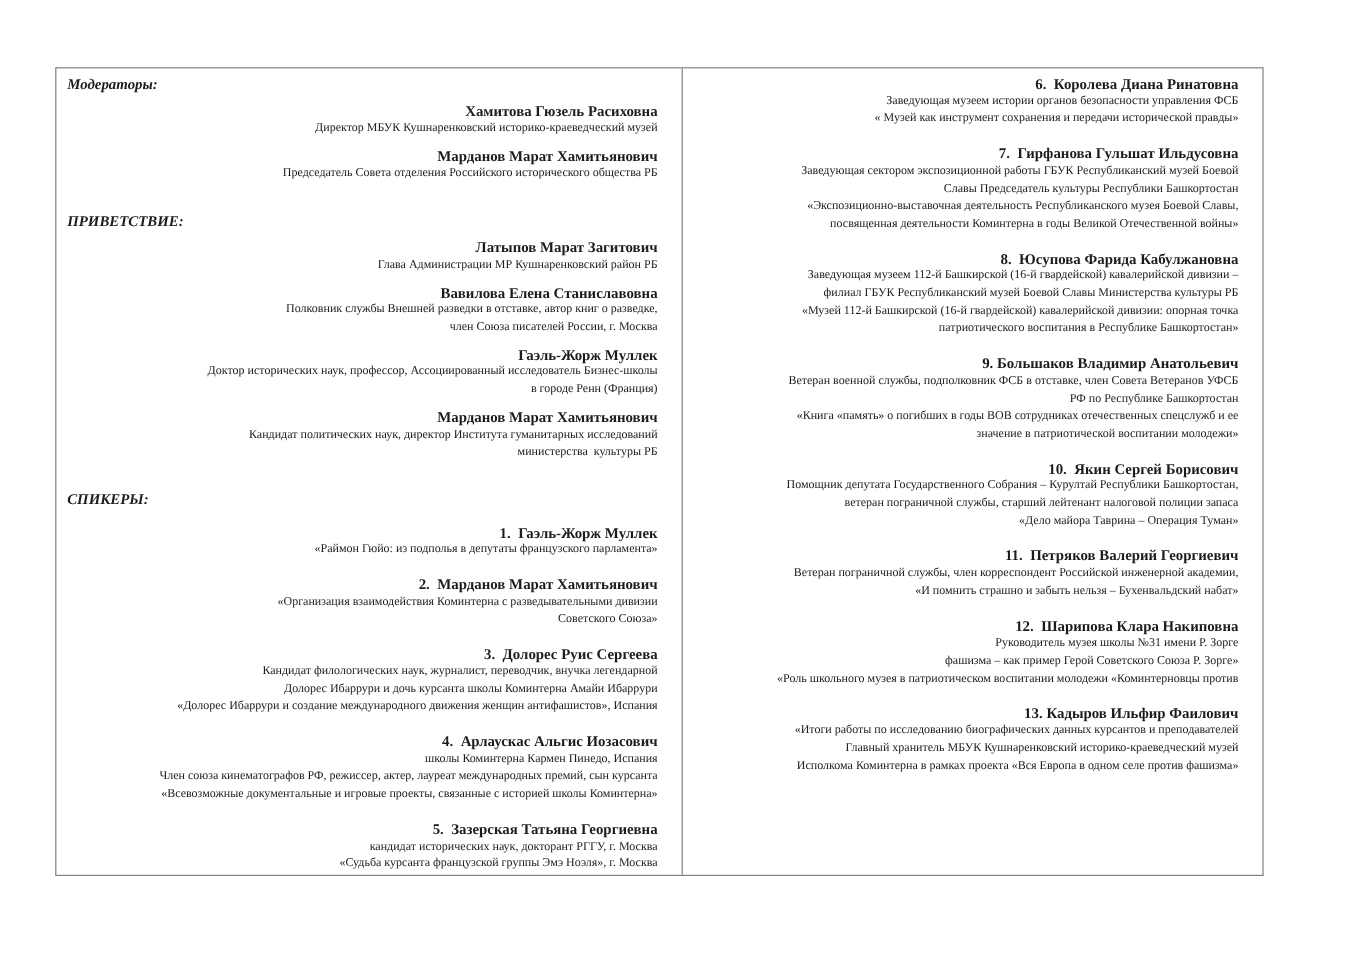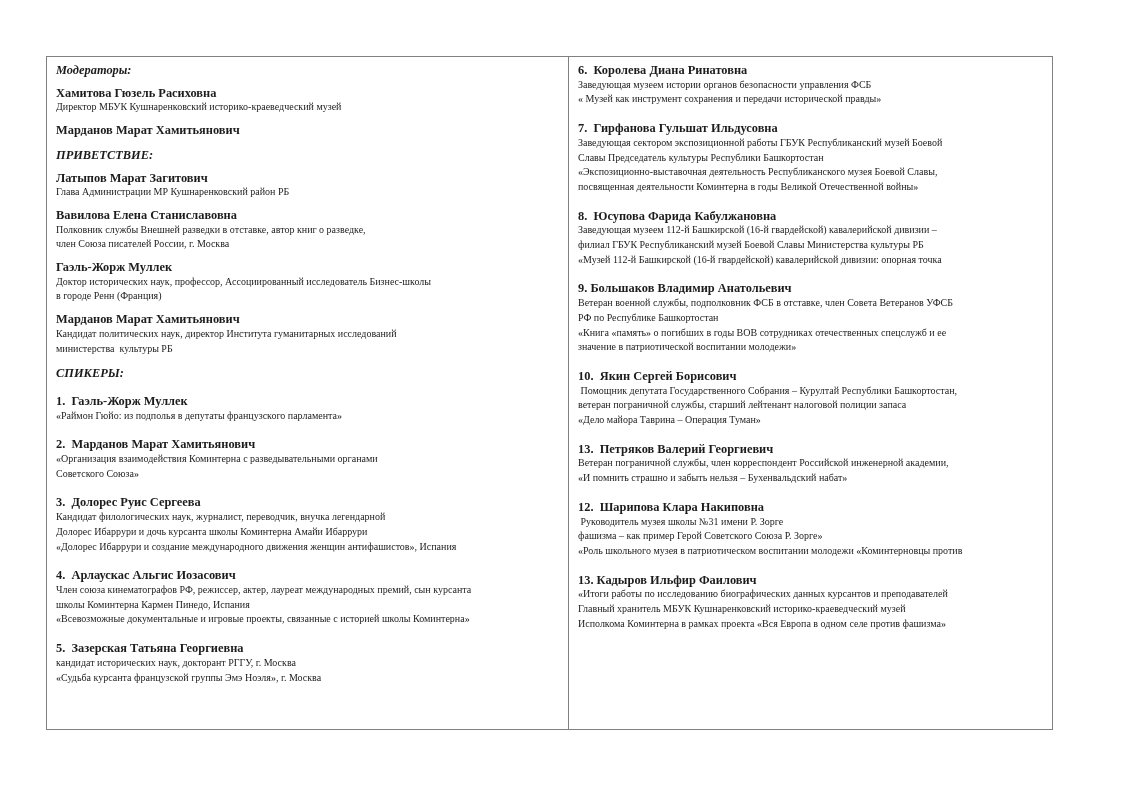--- a/index.html
+++ b/index.html
@@ -34,31 +34,31 @@
     padding: 6px 20px 0 9px;
     overflow: hidden;
   }
   #left-cell {
     width: 522px;
     border-right: 1px solid #808080;
   }
   #right-cell {
     flex: 1;
   }
-  .section + .section { margin-top: 10px; }
+  .section + .section { margin-top: 24px; }
   .section-heading {
     font-weight: bold;
     font-style: italic;
     font-size: 12.4px;
     line-height: 14.7px;
     margin: 0 0 8px 0;
     white-space: pre-wrap;
   }
   .speakers .section-heading { margin-bottom: 13px; }
-  .entry { margin: 0 0 8px 0; }
+  .entry { margin: 0 0 8px 0; text-align: right; }
   .speakers .entry { margin-bottom: 14px; }
   .entry:last-child { margin-bottom: 0; }
   .entry-name {
     font-weight: bold;
     font-size: 12.4px;
     line-height: 14.7px;
     white-space: pre-wrap;
   }
   .entry-line {
     font-size: 10px;
@@ -73,20 +73,21 @@
   <div id="program-table">
     <div id="left-cell" class="cell">
         <div class="section">
           <p class="section-heading">Модераторы:</p>
           <div class="entry">
             <div class="entry-name">Хамитова Гюзель Расиховна</div>
             <div class="entry-line">Директор МБУК Кушнаренковский историко-краеведческий музей</div>
           </div>
           <div class="entry">
             <div class="entry-name">Марданов Марат Хамитьянович</div>
+            <div class="entry-line">Председатель Совета отделения Российского исторического общества РБ</div>
           </div>
         </div>
         <div class="section">
           <p class="section-heading">ПРИВЕТСТВИЕ:</p>
           <div class="entry">
             <div class="entry-name">Латыпов Марат Загитович</div>
             <div class="entry-line">Глава Администрации МР Кушнаренковский район РБ</div>
           </div>
           <div class="entry">
             <div class="entry-name">Вавилова Елена Станиславовна</div>
@@ -105,33 +106,33 @@
           </div>
         </div>
         <div class="section speakers">
           <p class="section-heading">СПИКЕРЫ:</p>
           <div class="entry">
             <div class="entry-name">1.  Гаэль-Жорж Муллек</div>
             <div class="entry-line">«Раймон Гюйо: из подполья в депутаты французского парламента»</div>
           </div>
           <div class="entry">
             <div class="entry-name">2.  Марданов Марат Хамитьянович</div>
-            <div class="entry-line">«Организация взаимодействия Коминтерна с разведывательными органами</div>
+            <div class="entry-line">«Организация взаимодействия Коминтерна с разведывательными дивизии</div>
             <div class="entry-line">Советского Союза»</div>
           </div>
           <div class="entry">
             <div class="entry-name">3.  Долорес Руис Сергеева</div>
             <div class="entry-line">Кандидат филологических наук, журналист, переводчик, внучка легендарной</div>
             <div class="entry-line">Долорес Ибаррури и дочь курсанта школы Коминтерна Амайи Ибаррури</div>
             <div class="entry-line">«Долорес Ибаррури и создание международного движения женщин антифашистов», Испания</div>
           </div>
           <div class="entry">
             <div class="entry-name">4.  Арлаускас Альгис Иозасович</div>
+            <div class="entry-line">школы Коминтерна Кармен Пинедо, Испания</div>
             <div class="entry-line">Член союза кинематографов РФ, режиссер, актер, лауреат международных премий, сын курсанта</div>
-            <div class="entry-line">школы Коминтерна Кармен Пинедо, Испания</div>
             <div class="entry-line">«Всевозможные документальные и игровые проекты, связанные с историей школы Коминтерна»</div>
           </div>
           <div class="entry">
             <div class="entry-name">5.  Зазерская Татьяна Георгиевна</div>
             <div class="entry-line">кандидат исторических наук, докторант РГГУ, г. Москва</div>
             <div class="entry-line">«Судьба курсанта французской группы Эмэ Ноэля», г. Москва</div>
           </div>
         </div>
       </div>
     <div id="right-cell" class="cell">
@@ -146,36 +147,37 @@
             <div class="entry-line">Заведующая сектором экспозиционной работы ГБУК Республиканский музей Боевой</div>
             <div class="entry-line">Славы Председатель культуры Республики Башкортостан</div>
             <div class="entry-line">«Экспозиционно-выставочная деятельность Республиканского музея Боевой Славы,</div>
             <div class="entry-line">посвященная деятельности Коминтерна в годы Великой Отечественной войны»</div>
           </div>
           <div class="entry">
             <div class="entry-name">8.  Юсупова Фарида Кабулжановна</div>
             <div class="entry-line">Заведующая музеем 112-й Башкирской (16-й гвардейской) кавалерийской дивизии –</div>
             <div class="entry-line">филиал ГБУК Республиканский музей Боевой Славы Министерства культуры РБ</div>
             <div class="entry-line">«Музей 112-й Башкирской (16-й гвардейской) кавалерийской дивизии: опорная точка</div>
+            <div class="entry-line">патриотического воспитания в Республике Башкортостан»</div>
           </div>
           <div class="entry">
             <div class="entry-name">9. Большаков Владимир Анатольевич</div>
             <div class="entry-line">Ветеран военной службы, подполковник ФСБ в отставке, член Совета Ветеранов УФСБ</div>
             <div class="entry-line">РФ по Республике Башкортостан</div>
             <div class="entry-line">«Книга «память» о погибших в годы ВОВ сотрудниках отечественных спецслужб и ее</div>
             <div class="entry-line">значение в патриотической воспитании молодежи»</div>
           </div>
           <div class="entry">
             <div class="entry-name">10.  Якин Сергей Борисович</div>
             <div class="entry-line"> Помощник депутата Государственного Собрания – Курултай Республики Башкортостан,</div>
             <div class="entry-line">ветеран пограничной службы, старший лейтенант налоговой полиции запаса</div>
             <div class="entry-line">«Дело майора Таврина – Операция Туман»</div>
           </div>
           <div class="entry">
-            <div class="entry-name">13.  Петряков Валерий Георгиевич</div>
+            <div class="entry-name">11.  Петряков Валерий Георгиевич</div>
             <div class="entry-line">Ветеран пограничной службы, член корреспондент Российской инженерной академии,</div>
             <div class="entry-line">«И помнить страшно и забыть нельзя – Бухенвальдский набат»</div>
           </div>
           <div class="entry">
             <div class="entry-name">12.  Шарипова Клара Накиповна</div>
             <div class="entry-line"> Руководитель музея школы №31 имени Р. Зорге</div>
             <div class="entry-line">фашизма – как пример Герой Советского Союза Р. Зорге»</div>
             <div class="entry-line">«Роль школьного музея в патриотическом воспитании молодежи «Коминтерновцы против</div>
           </div>
           <div class="entry">

